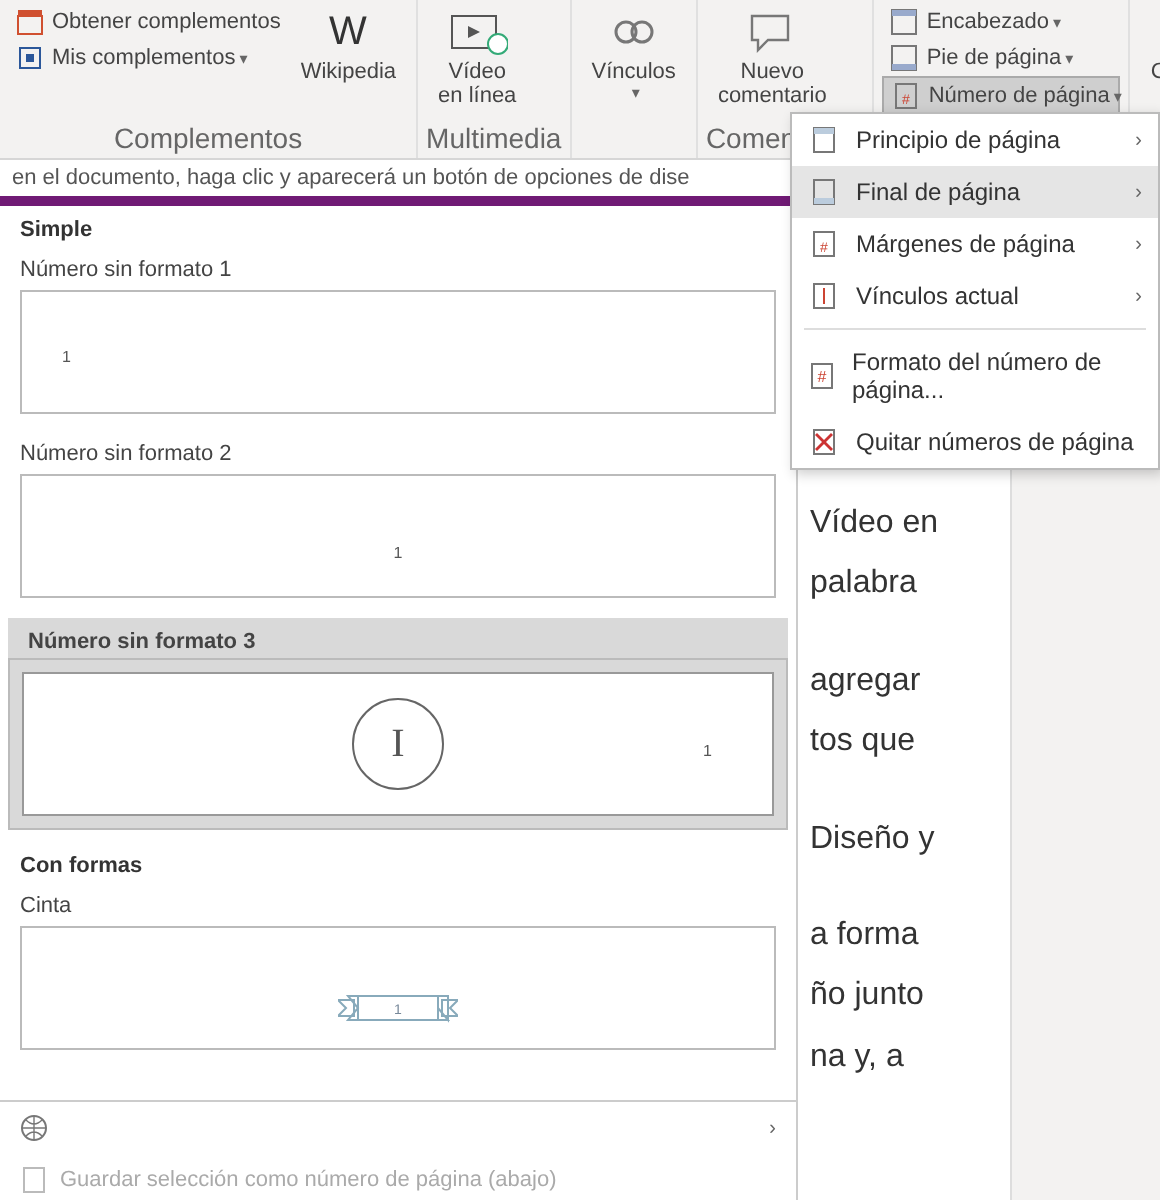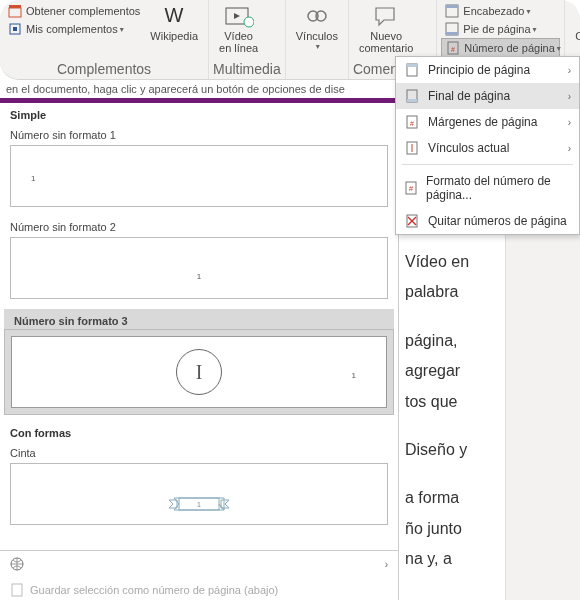--- a/index.html
+++ b/index.html
@@ -1,19 +1,19 @@
 <!DOCTYPE html>
 <html><head>
 <meta charset="utf-8">
 <style>
   * { box-sizing: border-box; margin: 0; padding: 0; font-family: "Segoe UI", Arial, sans-serif; }
   body { width: 580px; height: 600px; background: #fff; overflow: hidden; font-size: 12px; color: #444; position: relative; }
 
   
-  .ribbon { display: flex; background: #f3f2f1; border-bottom: 1px solid #d6d6d6; height: 80px; border-radius: 19px; }
+  .ribbon { display: flex; background: #f3f2f1; border-bottom: 1px solid #d6d6d6; height: 80px; }
   .ribbon-group { display: flex; flex-direction: column; border-right: 1px solid #e0e0e0; padding: 2px 4px 0 4px; }
   .ribbon-buttons { display: flex; flex: 1; align-items: flex-start; }
   .ribbon-btn-small { display: flex; align-items: center; padding: 2px 4px; font-size: 11px; color: #444; white-space: nowrap; cursor: default; }
   .ribbon-btn-small .icn { margin-right: 4px; }
   .ribbon-btn-large { display: flex; flex-direction: column; align-items: center; justify-content: flex-start; padding: 2px 6px; font-size: 11px; text-align: center; cursor: default; }
   .ribbon-btn-large .lbl { margin-top: 2px; line-height: 1.1; }
   .group-label { text-align: center; font-size: 14px; color: #666; padding: 1px 0 2px 0; }
 
   .col-stack { display: flex; flex-direction: column; justify-content: flex-start; }
 
@@ -270,21 +270,20 @@
         <span>Guardar selección como número de página (abajo)</span>
       </div>
     </div>
   </div>
 
   <div class="doc-text">
     <div style="height:140px;"></div>
     <div>Vídeo en</div>
     <div>palabra</div>
     <div style="height:18px;"></div>
-    <div>página,</div>
     <div>agregar</div>
     <div>tos que</div>
     <div style="height:18px;"></div>
     <div>Diseño y</div>
     <div style="height:18px;"></div>
     <div>a forma</div>
     <div>ño junto</div>
     <div>na y, a</div>
   </div>
 

